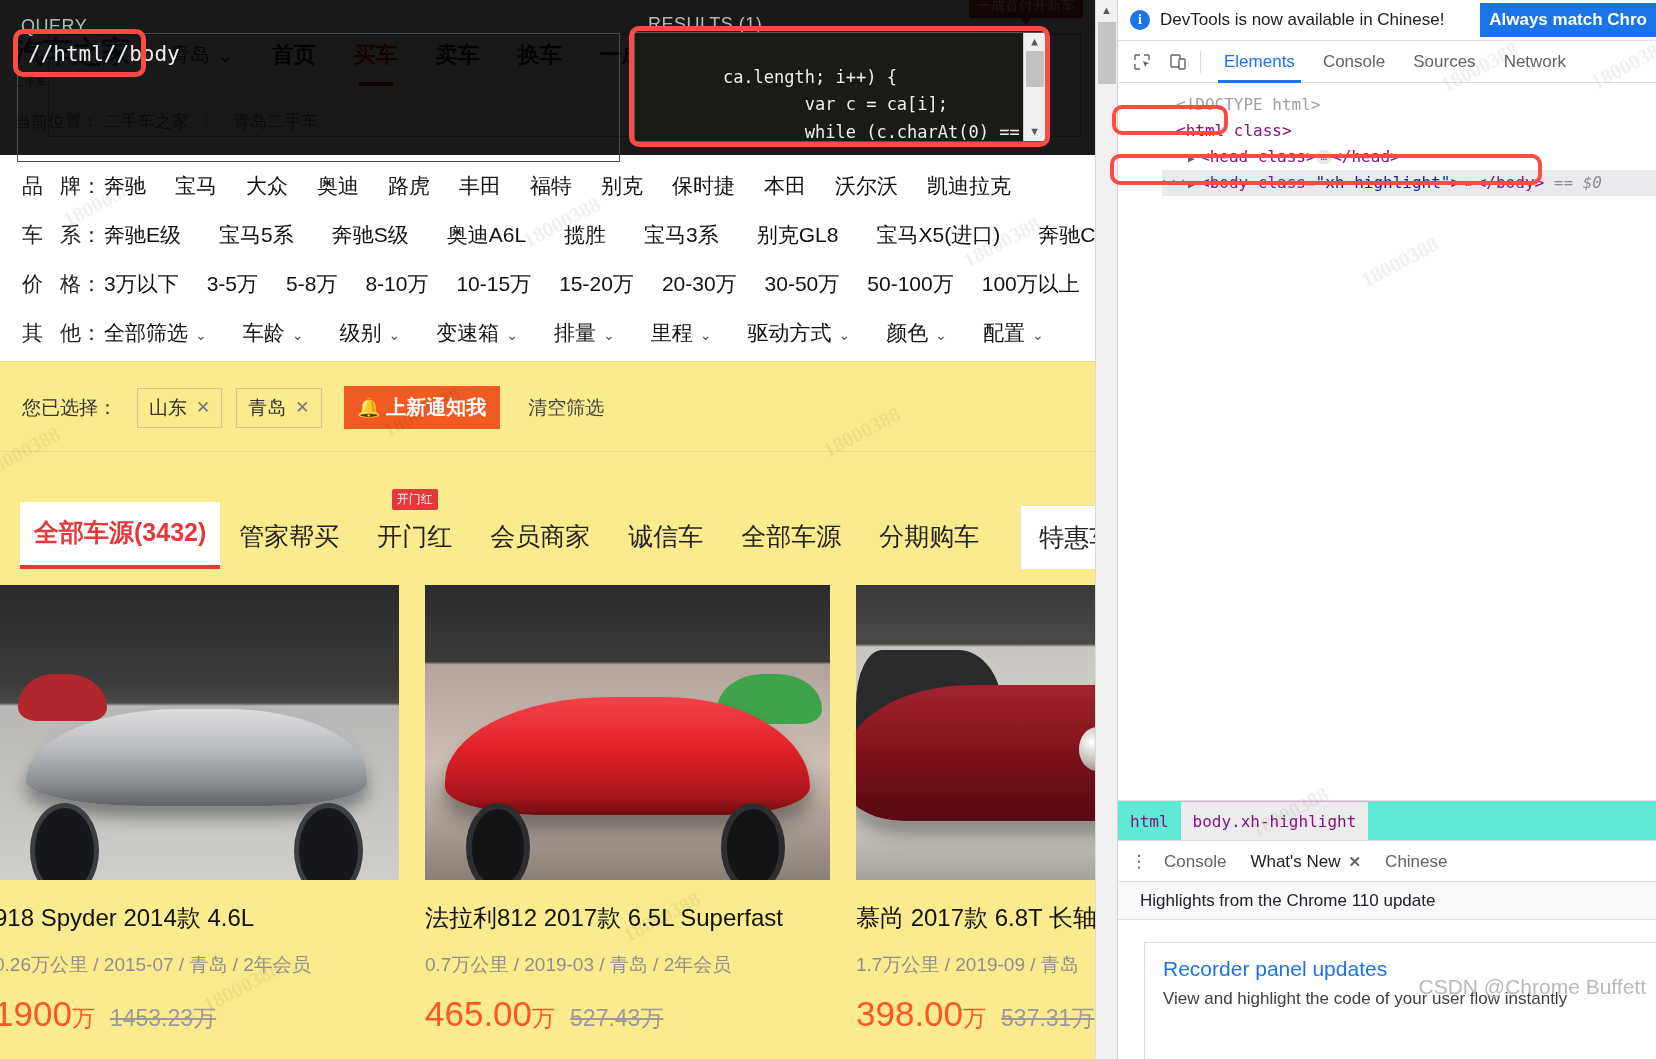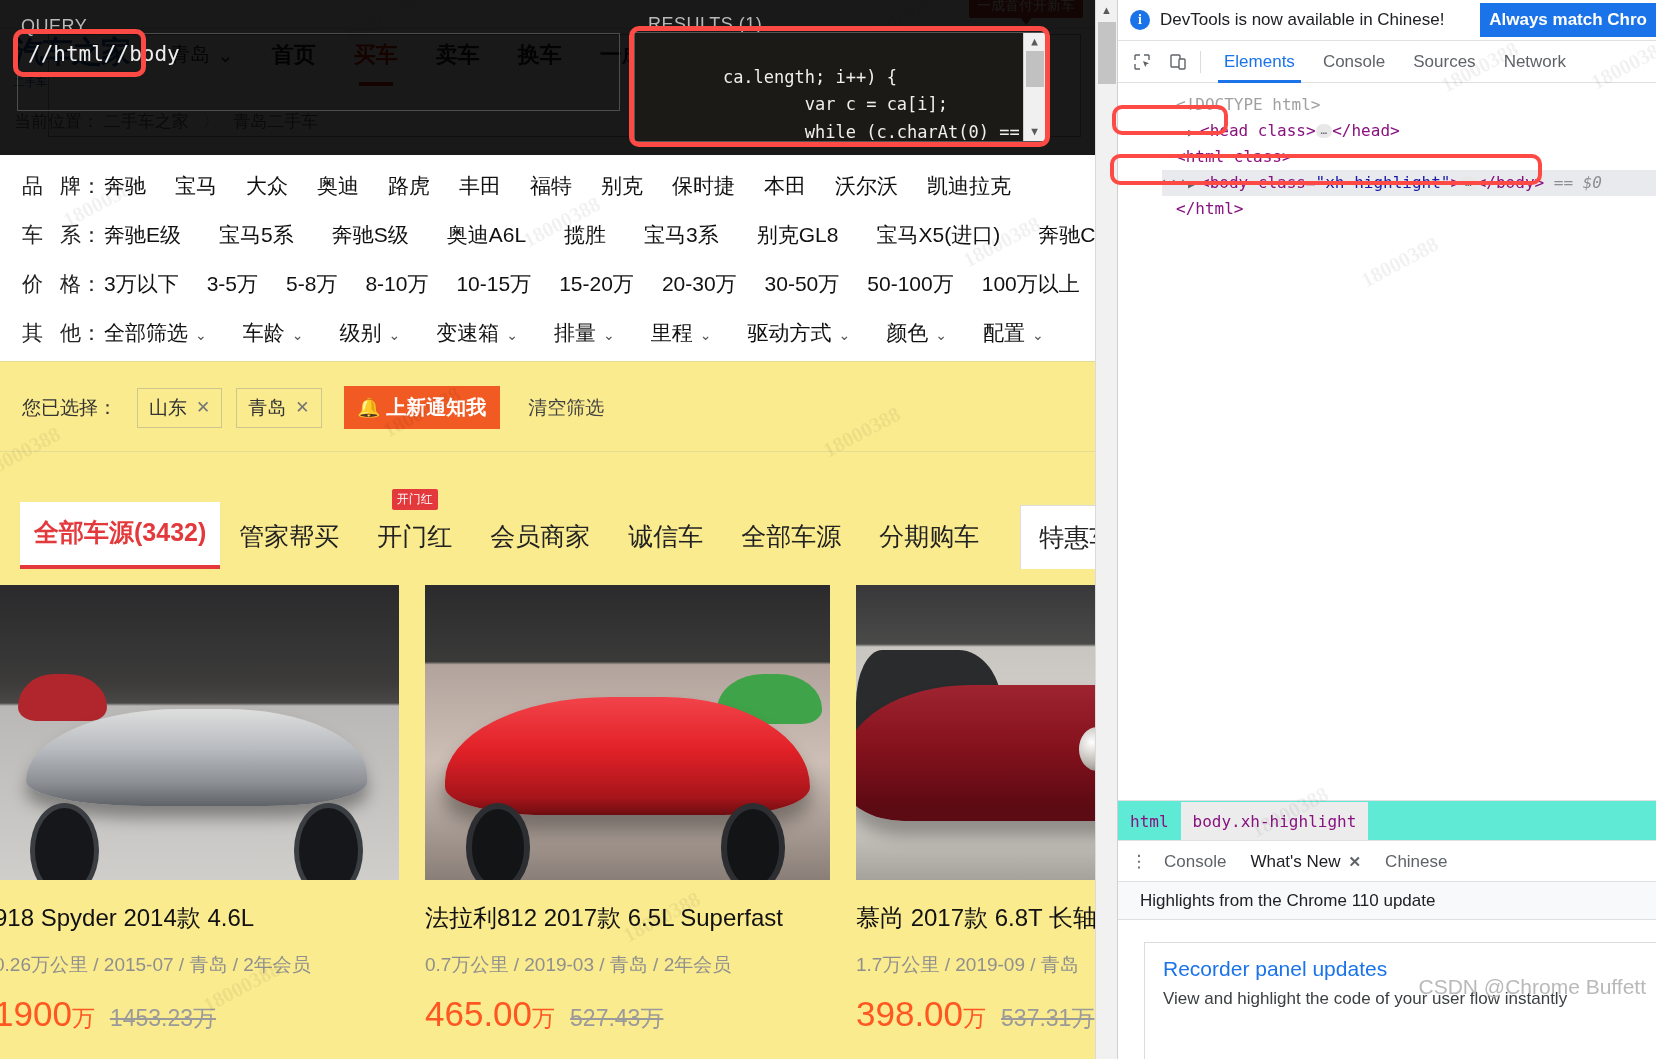--- a/index.html
+++ b/index.html
@@ -201,21 +201,21 @@
     position:absolute; left:0; top:0; width:1095px; height:155px;
     background:rgba(0,0,0,0.90); z-index:30;
   }
   .ov-label{
     position:absolute; color:#b9b9b9; font-size:18px; letter-spacing:.5px;
     font-family:"Liberation Sans", sans-serif;
   }
   #ov-query-label{ left:21px; top:16px; }
   #ov-results-label{ left:648px; top:14px; }
   .ov-input{
-    position:absolute; left:17px; top:33px; width:603px; height:78px;
+    position:absolute; left:17px; top:33px; width:603px; height:129px;
     border:1px solid #4d4d4d; background:transparent; color:#eee;
     font-family:"DejaVu Sans Mono","Liberation Mono",monospace;
     font-size:21px; padding:8px 10px; outline:none; resize:none;
   }
   .ov-results{
     position:absolute; left:634px; top:32px; width:412px; height:110px;
     background:#1b1a17; border:1px solid #555; overflow:hidden;
     font-family:"DejaVu Sans Mono","Liberation Mono",monospace;
     font-size:17px; color:#f0efe9; line-height:1.62; padding:3px 6px;
     white-space:pre;
@@ -609,31 +609,28 @@
       <div class="dt-tab active">Elements</div>
       <div class="dt-tab">Console</div>
       <div class="dt-tab">Sources</div>
       <div class="dt-tab">Network</div>
     </div>
 
     <div class="dt-dom">
       <div class="dl">
         <span class="c-gray">&lt;!DOCTYPE html&gt;</span>
       </div>
+      <div class="dl">
+        <span class="c-tag">&lt;html class&gt;</span>
+      </div>
       <div class="dl" style="padding-left:26px">
         <span class="tri">▶</span><span class="c-tag">&lt;head class&gt;</span><span class="ell">…</span><span class="c-tag">&lt;/head&gt;</span>
       </div>
-      <div class="dl">
-        <span class="c-tag">&lt;html class&gt;</span>
-      </div>
       <div class="dl sel" style="padding-left:26px">
         <span class="dots-left">···</span><span class="tri">▶</span><span class="c-tag">&lt;body class=</span><span class="c-val">"xh-highlight"</span><span class="c-tag">&gt;</span><span class="ell">…</span><span class="c-tag">&lt;/body&gt;</span> <span class="c-dollar">== $0</span>
-      </div>
-      <div class="dl">
-        <span class="c-tag">&lt;/html&gt;</span>
       </div>
     </div>
 
     <div class="dt-crumb">
       <div class="crumb-item">html</div>
       <div class="crumb-item active">body.xh-highlight</div>
     </div>
 
     <div class="dt-drawer-tabs">
       <div class="kebab">⋮</div>

